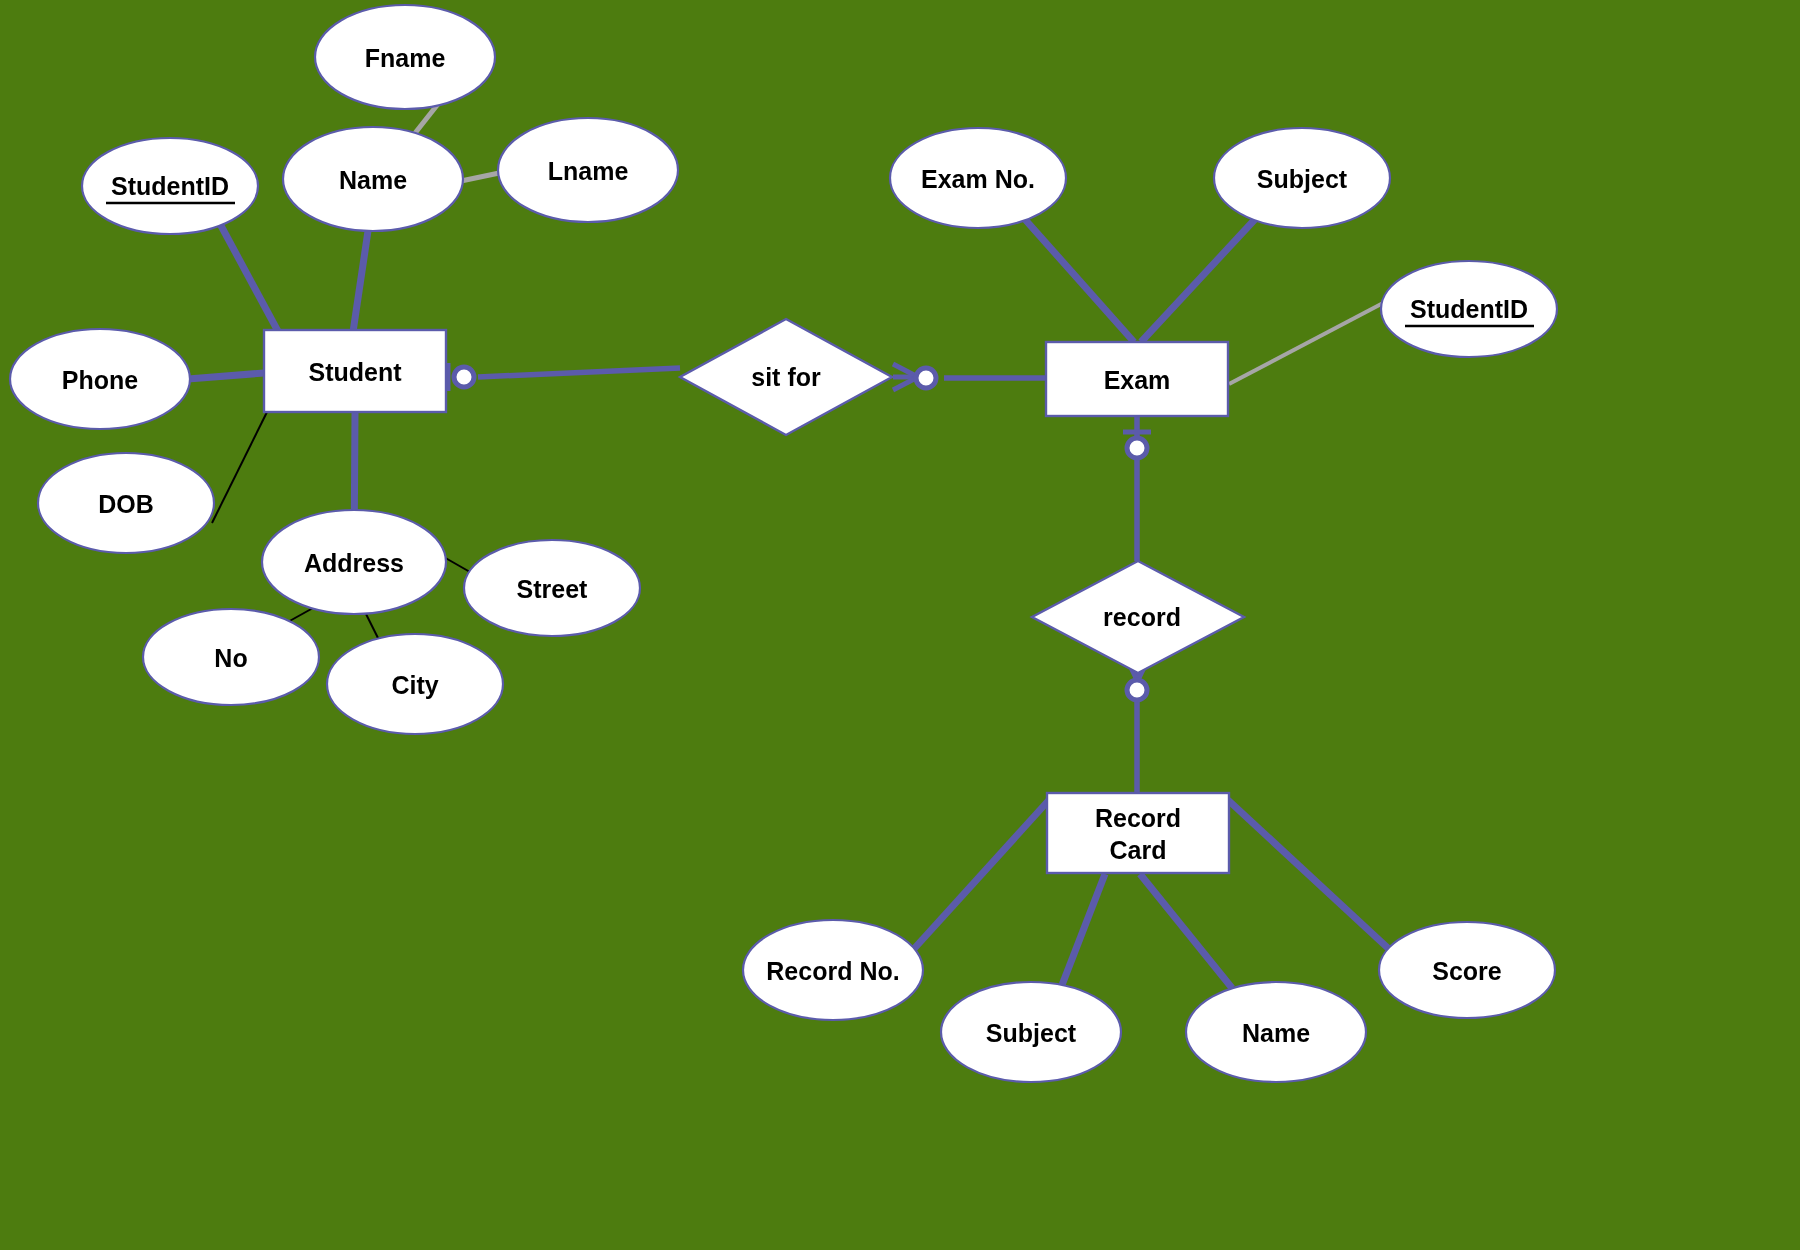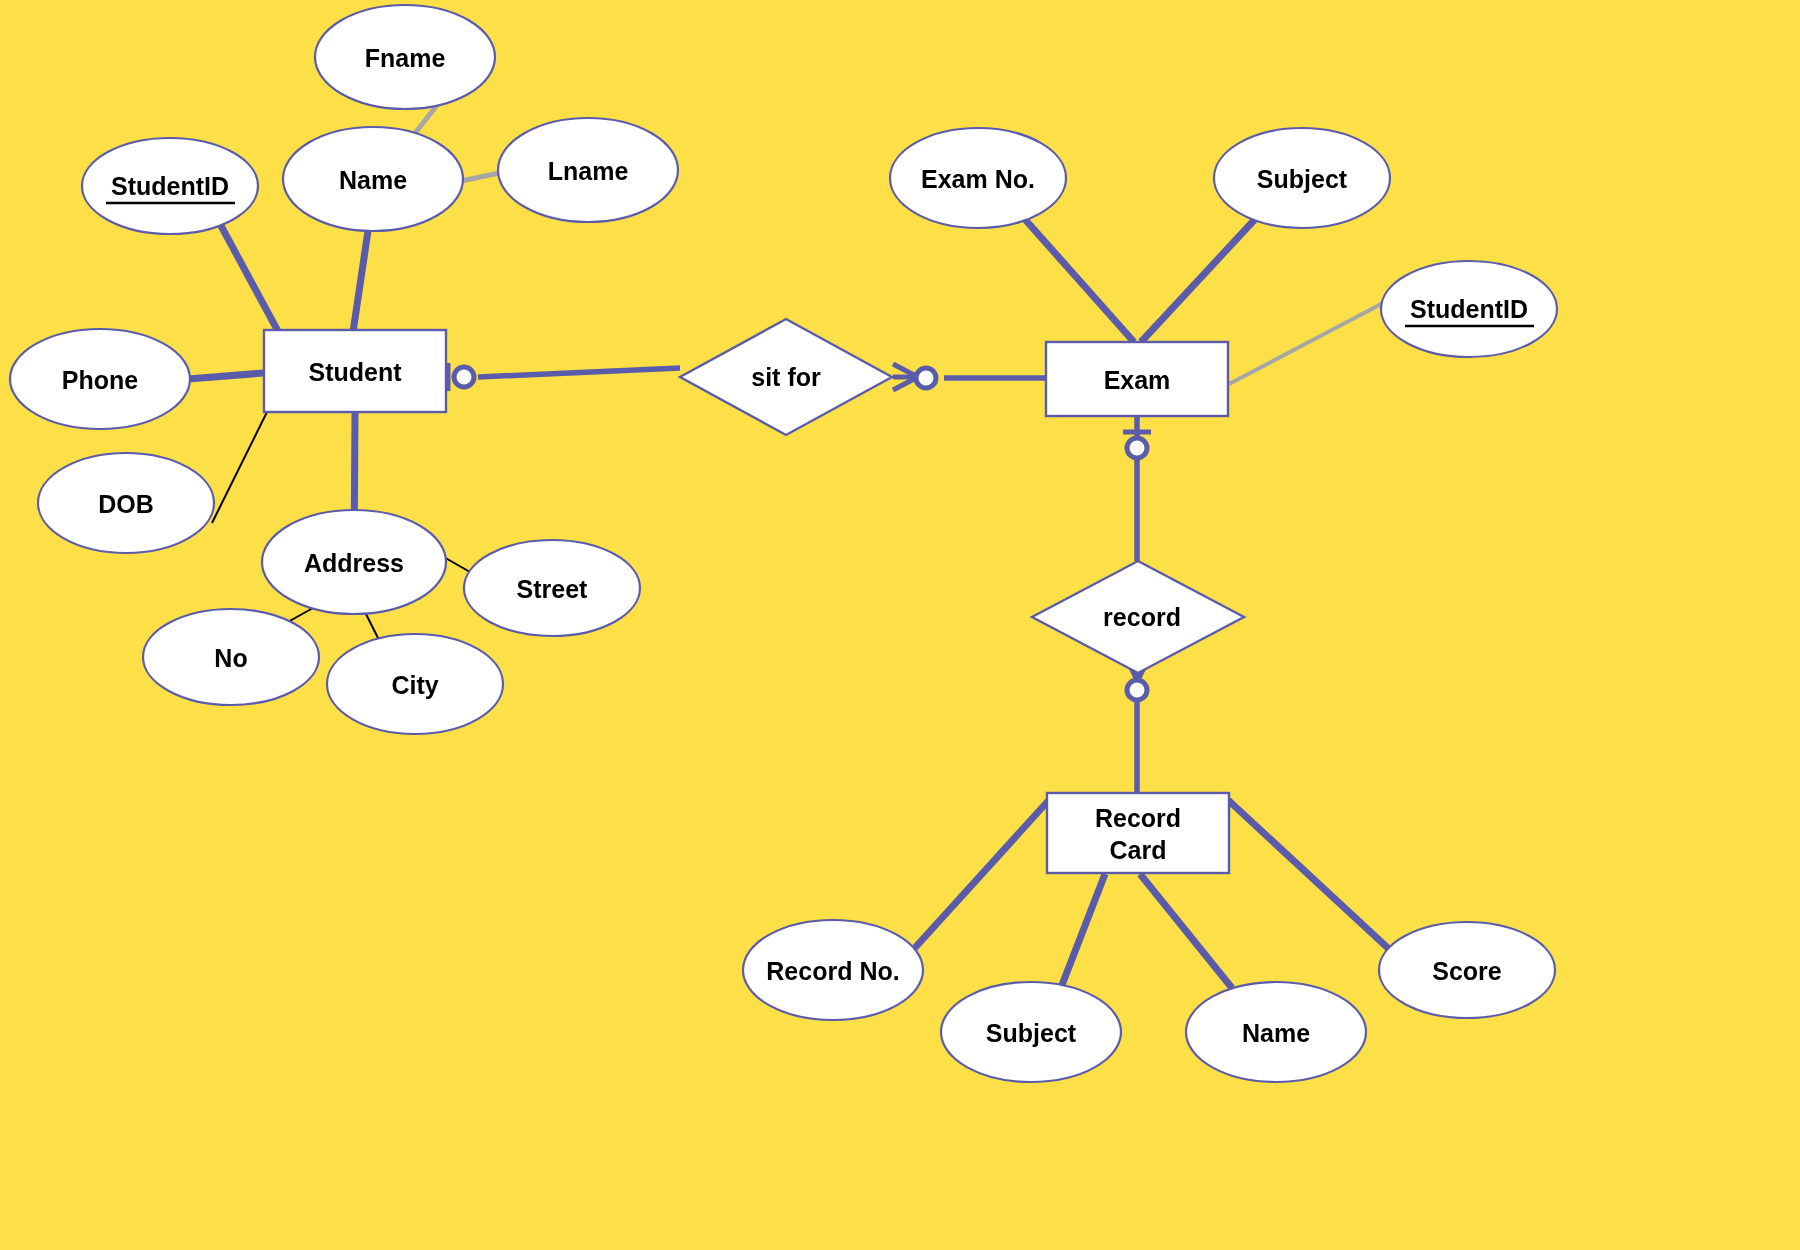--- a/index.html
+++ b/index.html
@@ -8,21 +8,21 @@
     padding: 0;
     background: #ffffff;
   }
   body {
     font-family: "Liberation Sans", sans-serif;
   }
   #canvas-wrap {
     position: relative;
     width: 1800px;
     height: 1250px;
-    background: #fde047;
+    background: #4d7c0f;
     overflow: hidden;
   }
   svg#er-svg {
     position: absolute;
     left: 0;
     top: 0;
     width: 1800px;
     height: 1250px;
     display: block;
   }

